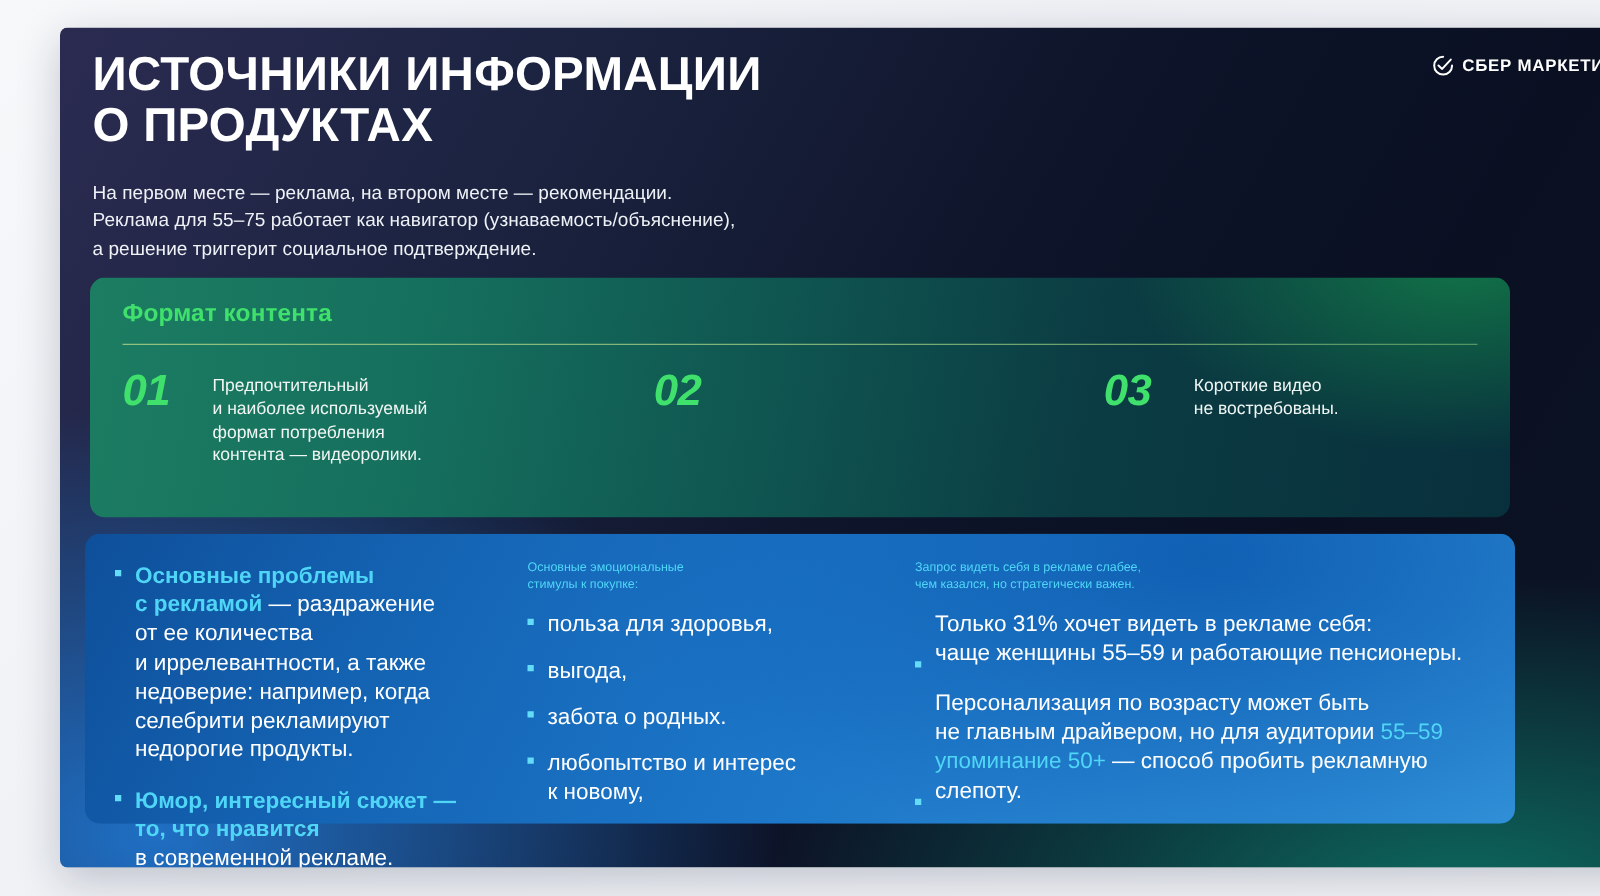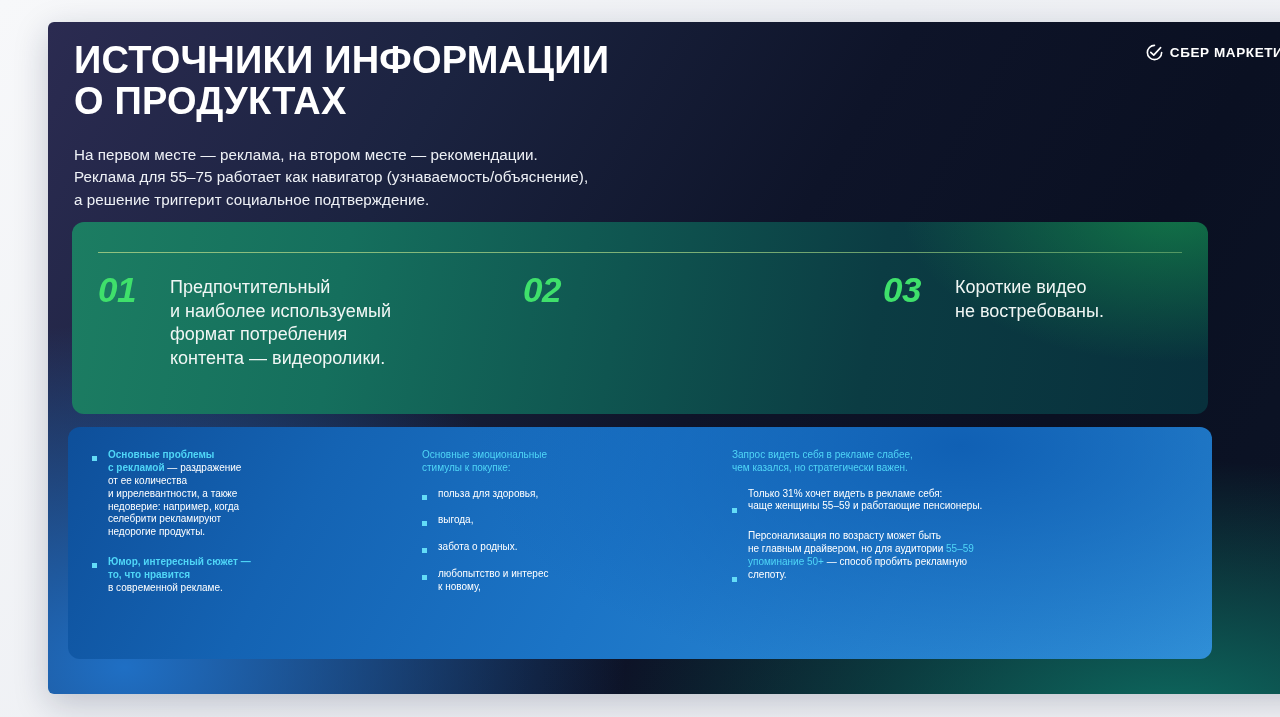--- a/index.html
+++ b/index.html
@@ -126,21 +126,21 @@
     font-size: 35px;
     font-weight: 700;
     line-height: 0.96;
     letter-spacing: -0.5px;
     flex: 0 0 auto;
     min-width: 58px;
     font-style: italic;
   }
   .green-text {
     color: #f0f6f4;
-    font-size: 18px;
+    font-size: 14px;
     line-height: 1.31;
     white-space: pre-line;
     padding-top: 3px;
   }
 
   
   .blue-panel {
     position: absolute;
     left: 20px;
     top: 405px;
@@ -175,21 +175,21 @@
     align-items: flex-start;
   }
   .bullet {
     flex: 0 0 auto;
     width: 5px; height: 5px;
     background: #63dcf7;
     margin-top: 7px;
   }
   .btext {
     color: #ffffff;
-    font-size: 10px;
+    font-size: 18px;
     line-height: 1.29;
     white-space: pre-line;
   }
   .btext .hl { color: #4fd6f7; font-weight: 700; }
   .btext .hl-plain { color: #4fd6f7; }
 
   .bcol-1 .bitem { margin-bottom: 17px; }
   .bcol-2 .bitem { margin-bottom: 14px; }
   .bcol-3 .bitem { margin-bottom: 17px; align-items: flex-end; }
 </style>
@@ -211,20 +211,21 @@
       </span>
       <span class="brand-label">СБЕР МАРКЕТИНГ</span>
     </div>
 
     <div class="subtitle">На первом месте — реклама, на втором месте — рекомендации.
 Реклама для 55–75 работает как навигатор (узнаваемость/объяснение),
 а решение триггерит социальное подтверждение.</div>
   </div>
 
   <div class="green-panel">
+    <div class="green-title">Формат контента</div>
     <div class="green-divider"></div>
 
     <div class="green-items">
       <div class="green-item">
         <span class="green-num">01</span>
         <span class="green-text">Предпочтительный
 и наиболее используемый
 формат потребления
 контента — видеоролики.</span>
       </div>

